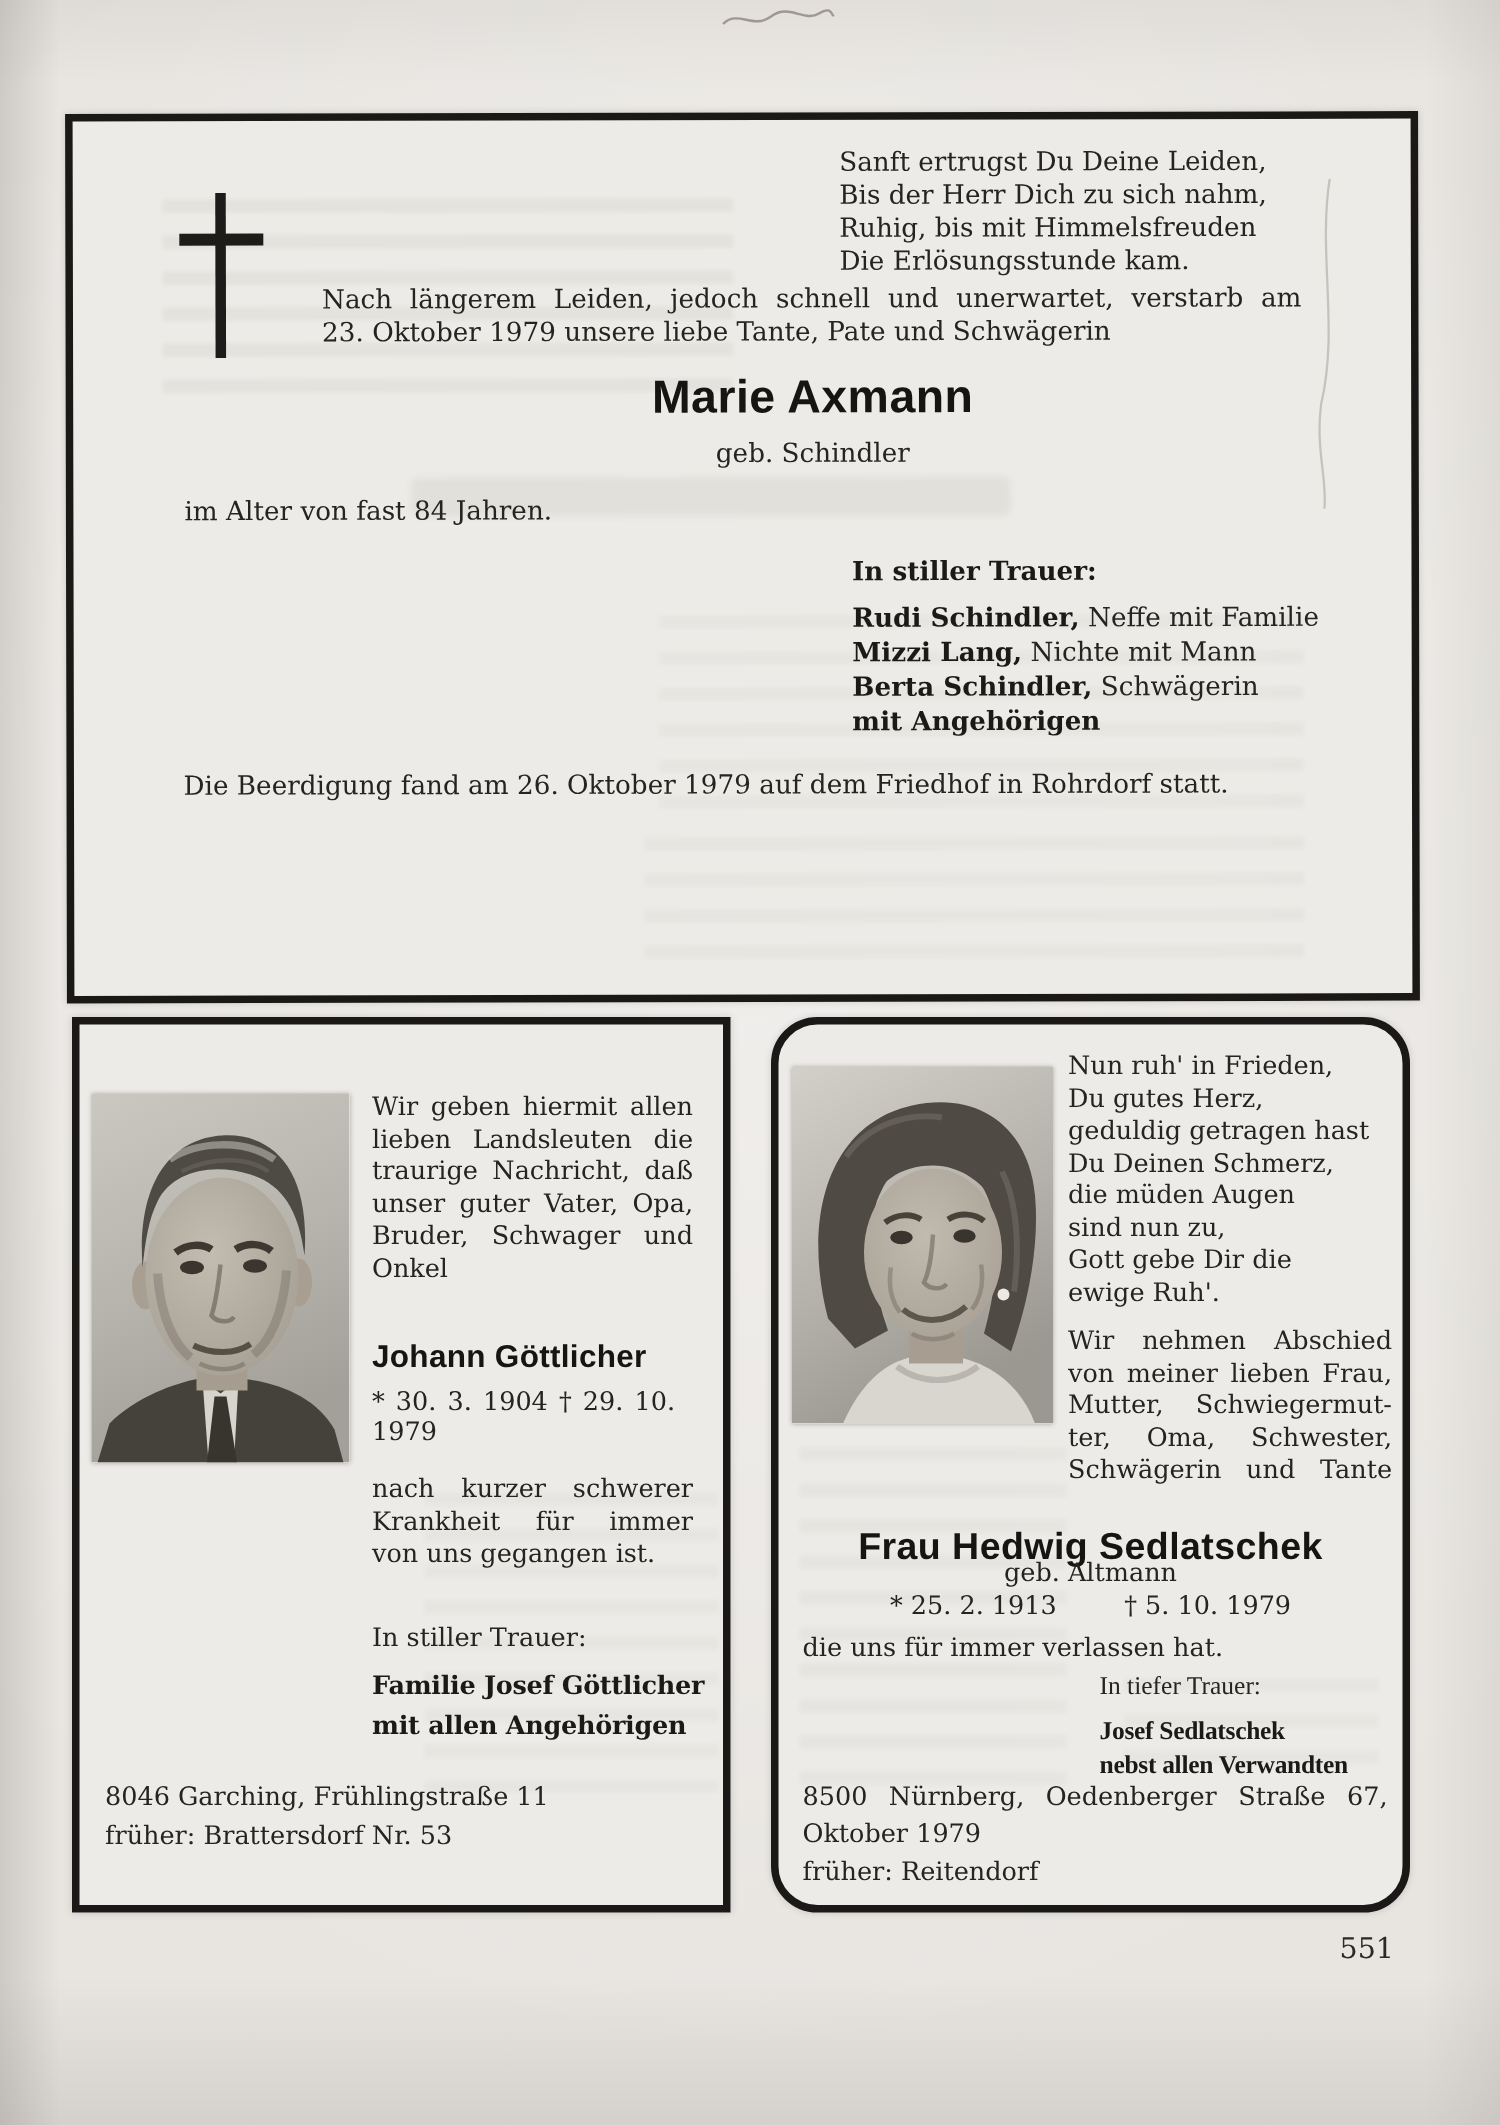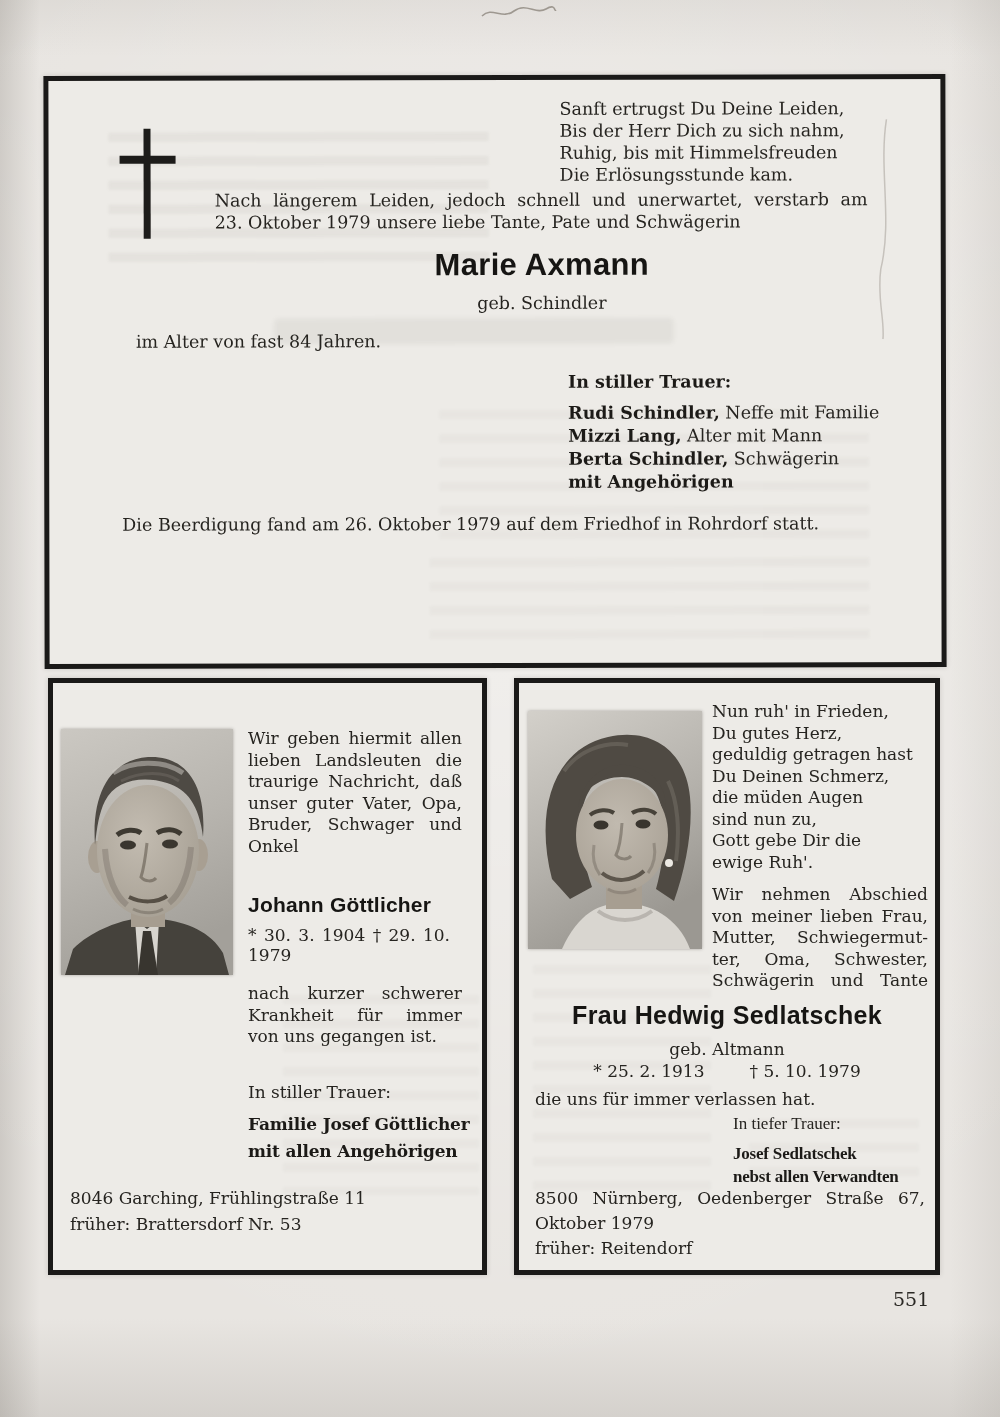--- a/index.html
+++ b/index.html
@@ -15,38 +15,38 @@
       linear-gradient(0deg, rgba(110,104,96,0.16), rgba(110,104,96,0) 7%),
       linear-gradient(180deg, rgba(110,104,96,0.08), rgba(110,104,96,0) 4%),
       #e8e5e1;
   }
   .frame{
     position:absolute;border:5px solid #1a1918;background:#edebe7;overflow:hidden;
     box-shadow:0 0 5px rgba(60,55,48,0.18);
   }
   #frame-axmann{left:44px;top:75px;width:892px;height:583px;transform:rotate(-0.12deg);}
   #frame-goettlicher{left:48px;top:678px;width:429px;height:587px;}
-  #frame-sedlatschek{left:514px;top:678px;width:416px;height:587px;}
+  #frame-sedlatschek{left:514px;top:678px;width:416px;height:587px;border-radius:31px;}
   .abs{position:absolute;}
   .txt{font-size:17.5px;line-height:22px;}
   .txt-sm{font-size:17px;line-height:21.5px;}
   .b{font-weight:bold;color:#1c1a17;}
   .jl{text-align:justify;text-align-last:justify;}
   .center{text-align:center;}
   .name-sans{font-family:"Liberation Sans","DejaVu Sans",sans-serif;font-weight:700;color:#161513;letter-spacing:0.3px;}
 
   
   #ax-cross{left:71px;top:48px;width:56px;height:110px;}
   #ax-cross::before{content:"";position:absolute;left:24px;top:0;width:7px;height:110px;background:#1d1c1a;}
   #ax-cross::after{content:"";position:absolute;left:0;top:27px;width:56px;height:8px;background:#1d1c1a;}
   #ax-epitaph{left:511px;top:18px;width:330px;}
   #ax-intro{left:166px;top:109px;width:653px;}
   #ax-name{left:0;right:0;top:168px;font-size:31px;line-height:34px;text-indent:94px;}
   #ax-maiden{left:0;right:0;top:213px;font-size:17.5px;text-indent:94px;}
-  #ax-age{left:87px;top:250px;}
+  #ax-age{left:74px;top:250px;}
   #ax-trauer{left:519px;top:291px;width:330px;}
   #ax-trauer .hdr{margin-bottom:9px;}
   #ax-trauer .row{line-height:23px;}
   #ax-funeral{left:73px;top:433px;width:790px;}
   #ax-addr{left:73px;top:504px;line-height:26px;}
 
   
   #go-photo{left:8px;top:46px;width:172px;height:246px;box-shadow:0 0 3px rgba(40,36,30,0.35);}
   #go-intro{left:195px;top:45px;width:214px;}
   #go-name{left:195px;top:209px;font-size:21px;line-height:26px;letter-spacing:0.2px;}
@@ -111,21 +111,21 @@
     </div>
 
     <h1 class="abs name-sans center" id="ax-name" style="margin:0">Marie Axmann</h1>
     <div class="abs center" id="ax-maiden">geb. Schindler</div>
 
     <div class="abs txt" id="ax-age">im Alter von fast 84 Jahren.</div>
 
     <div class="abs txt" id="ax-trauer">
       <div class="b hdr">In stiller Trauer:</div>
       <div class="row"><span class="b">Rudi Schindler,</span><span> Neffe mit Familie</span></div>
-      <div class="row"><span class="b">Mizzi Lang,</span><span> Alter mit Mann</span></div>
+      <div class="row"><span class="b">Mizzi Lang,</span><span> Nichte mit Mann</span></div>
       <div class="row"><span class="b">Berta Schindler,</span><span> Schwägerin</span></div>
       <div class="row"><span class="b">mit Angehörigen</span><span></span></div>
     </div>
 
     <div class="abs txt" id="ax-funeral">Die Beerdigung fand am 26. Oktober 1979 auf dem Friedhof in Rohrdorf statt.</div>
 
   </section>
 
   <section class="frame" id="frame-goettlicher">
     <div class="ghost light" style="left:230px;top:312px;width:196px;height:200px;"></div>
@@ -241,21 +241,21 @@
     </div>
 
     <div class="abs txt-sm" id="se-farewell">
       <div class="jl">Wir nehmen Abschied</div>
       <div class="jl">von meiner lieben Frau,</div>
       <div class="jl">Mutter, Schwiegermut-</div>
       <div class="jl">ter, Oma, Schwester,</div>
       <div class="jl">Schwägerin und Tante</div>
     </div>
 
-    <h2 class="abs name-sans center" id="se-name" style="margin:0">Frau Hedwig Sedlatschek</h2>
+    <h2 class="abs name-sans center" id="se-name" style="margin:16px">Frau Hedwig Sedlatschek</h2>
     <div class="abs center" id="se-maiden">geb. Altmann</div>
     <div class="abs" id="se-dates">
       <span>* 25. 2. 1913</span>
       <span>† 5. 10. 1979</span>
     </div>
 
     <div class="abs txt-sm" id="se-closing">die uns für immer verlassen hat.</div>
 
     <div class="abs txt-sm" id="se-trauer">
       <div class="hdr">In tiefer Trauer:</div>

